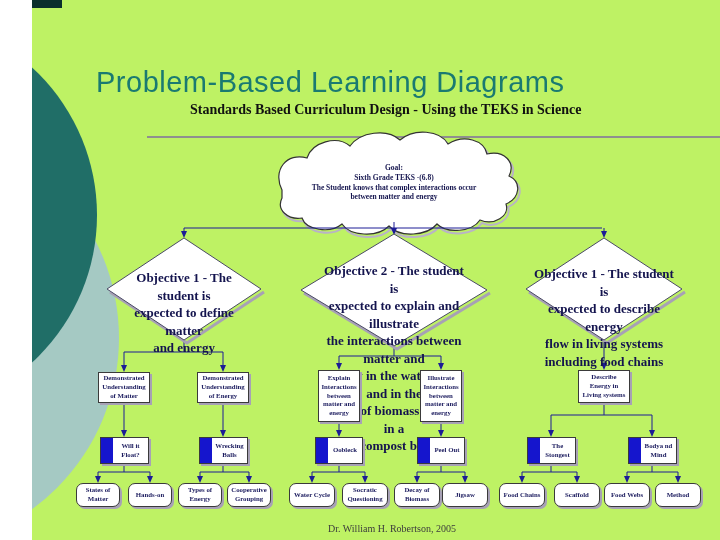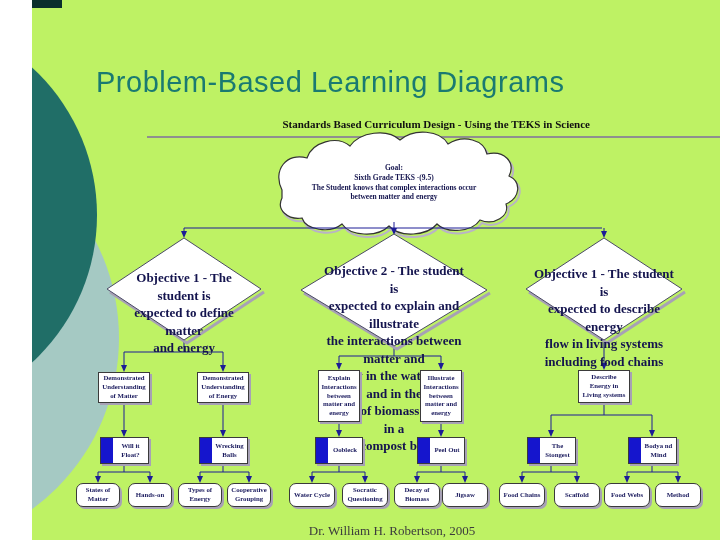--- a/index.html
+++ b/index.html
@@ -4,37 +4,37 @@
 <style>
   html,body{margin:0;padding:0;background:#fff;}
   .slide{position:relative;width:720px;height:540px;background:#bef264;overflow:hidden;
          font-family:"Liberation Serif",serif;margin-left:32px;}
   .circle{position:absolute;border-radius:50%;}
   .circle.light{left:-337px;top:126px;width:424px;height:424px;background:#a5c9c3;}
   .circle.dark{left:-335px;top:15px;width:400px;height:400px;background:#206e67;}
   .corner-block{position:absolute;left:0;top:0;width:30px;height:8px;background:#0b2f2c;}
   .title{position:absolute;left:64px;top:66px;width:560px;
          font-family:"Liberation Sans",sans-serif;font-size:29px;color:#1a7a71;letter-spacing:.5px;}
-  .dheader{position:absolute;left:158px;top:118px;width:400px;text-align:right;
-           font-size:11px;font-weight:bold;color:#111;}
+  .dheader{position:absolute;left:158px;top:102px;width:400px;text-align:left;
+           font-size:14px;font-weight:bold;color:#111;}
   .hline{position:absolute;left:115px;top:136px;width:585px;height:2px;background:#8f8f8f;}
   svg.layer{position:absolute;left:0;top:0;}
   .pre{white-space:pre-line;}
   .cloud-text{position:absolute;left:251px;top:163px;width:222px;text-align:center;
               font-size:7.5px;font-weight:bold;color:#14144e;line-height:1.3;}
   .dtext{position:absolute;text-align:center;font-size:13px;font-weight:bold;color:#14144e;line-height:1.35;}
   .box{position:absolute;display:flex;align-items:center;justify-content:center;text-align:center;
        background:#fff;border:1px solid #3a3a3a;box-shadow:2px 2px 0 #a7a1b5;
        font-size:6.8px;font-weight:bold;color:#1b1b5e;line-height:1.3;box-sizing:border-box;}
   .box.leaf{border-radius:7px;font-size:6.8px;}
   .box.activity{padding:0;}
   .swatch{display:block;width:12px;align-self:stretch;background:#1515cd;flex:0 0 12px;}
   .alabel{flex:1;display:flex;align-items:center;justify-content:center;}
   .footer{position:absolute;left:260px;top:523px;width:200px;text-align:center;
-          font-size:13px;color:#3c3c3c;}
+          font-size:10px;color:#3c3c3c;}
 </style>
 </head>
 <body>
 
 <div class="slide">
 
   <div class="circle light"></div>
   <div class="circle dark"></div>
   <div class="corner-block"></div>
 
@@ -83,21 +83,21 @@
       <polyline points="272,293 365,349 458,293" fill="none" stroke="#a7a1b5" stroke-width="3"></polyline>
       <polygon points="362,234 455,290 362,346 269,290" fill="#ffffff" stroke="#4a4a66" stroke-width="1"></polygon>
     </g>
     <g>
       <polyline points="497,292 575,343 653,292" fill="none" stroke="#a7a1b5" stroke-width="3"></polyline>
       <polygon points="572,238 650,289 572,340 494,289" fill="#ffffff" stroke="#4a4a66" stroke-width="1"></polygon>
     </g>
   </svg>
 
   <div class="cloud-text pre">Goal:
-Sixth Grade TEKS -(9.5)
+Sixth Grade TEKS -(6.8)
 The Student knows that complex interactions occur
 between matter and energy</div>
 
   <div class="dtext pre" style="left:92px;top:269px;width:120px">Objective 1 - The student is
 expected to define matter
 and energy</div>
   <div class="dtext pre" style="left:287px;top:262px;width:150px">Objective 2 - The student is
 expected to explain and illustrate
 the interactions between matter and
 energy in the water cycle and in the

